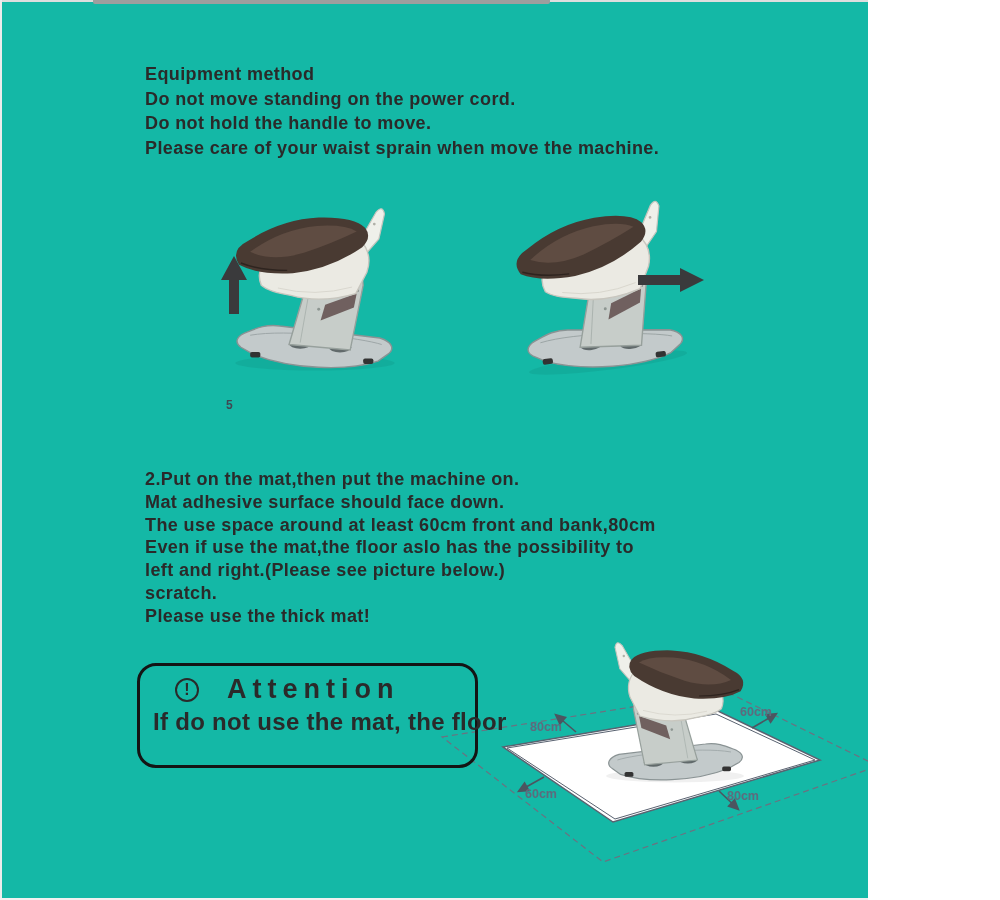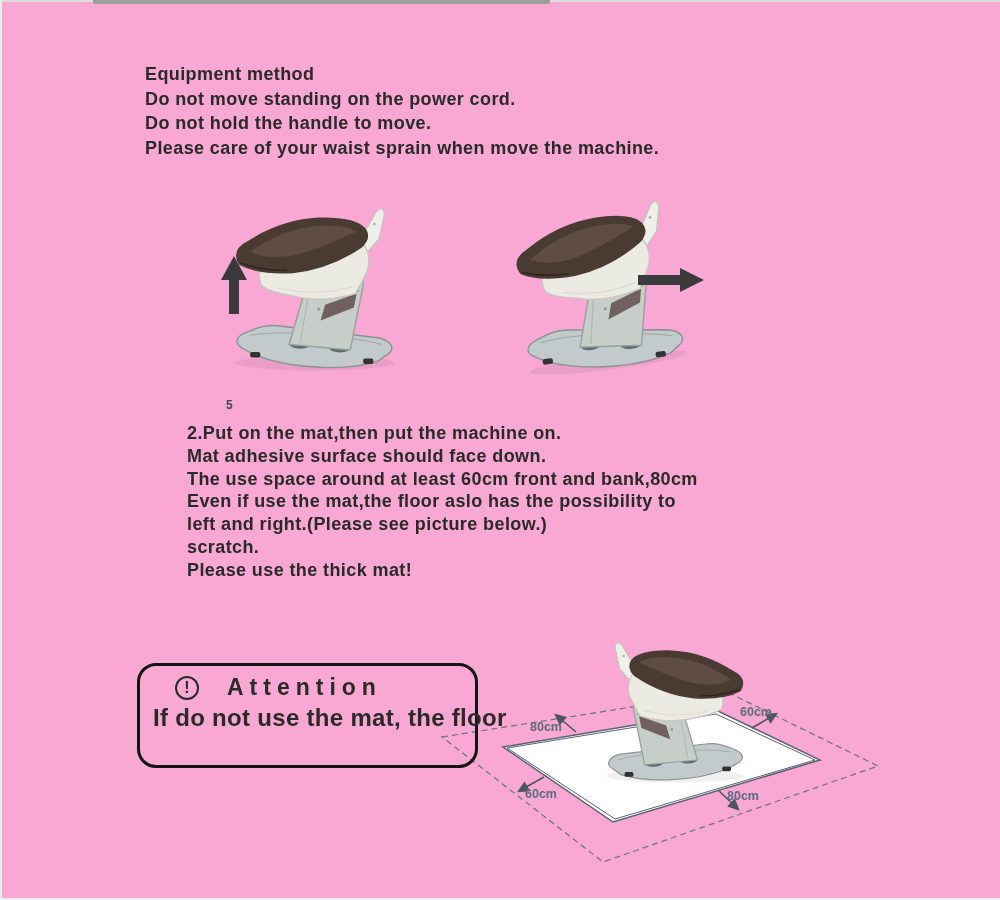--- a/index.html
+++ b/index.html
@@ -1,30 +1,30 @@
 <!DOCTYPE html>
 <html><head>
 <meta charset="utf-8">
 <style>
   html,body{margin:0;padding:0;background:#ffffff;}
   .page{
-    position:relative;width:1000px;height:900px;background:#f9a8d4;overflow:hidden;
+    position:relative;width:868px;height:900px;background:#14b8a6;overflow:hidden;
     font-family:"Liberation Sans",sans-serif;font-weight:bold;color:#2a2a2a;
   }
   
   .edge-top-light{position:absolute;left:0;top:0;width:1000px;height:2px;background:#dedede;}
   .edge-top-dark{position:absolute;left:93px;top:0;width:457px;height:4px;background:#9e9e9e;border-radius:0 0 2px 2px;}
   .edge-left{position:absolute;left:0;top:0;width:2px;height:900px;background:#ececec;}
   .edge-bottom{position:absolute;left:0;bottom:0;width:1000px;height:2px;background:#f1f1f1;}
 
   
   .tb{position:absolute;left:145px;font-size:18px;letter-spacing:0.4px;white-space:nowrap;}
   .tb .ln{display:block;}
   .b1{top:62px;line-height:24.6px;}
-  .b2{top:422px;line-height:22.8px;margin-left:42px;}
+  .b2{top:468px;line-height:22.8px;}
   .pageno{position:absolute;left:226px;top:398px;font-size:12px;color:#3f4852;letter-spacing:0;}
 
   
   .fig{position:absolute;}
   .mach-left{left:222px;top:200px;width:186px;height:176px;}
   .mach-right{left:506px;top:200px;width:186px;height:176px;transform:rotate(-7deg);}
   .arrow-up{left:221px;top:256px;width:26px;height:58px;}
   .arrow-right{left:638px;top:268px;width:66px;height:24px;}
 
   
@@ -35,21 +35,21 @@
   .att{
     position:absolute;left:137px;top:663px;width:341px;height:105px;box-sizing:border-box;
     border:3.5px solid #141414;border-radius:19px;background:transparent;z-index:3;
     padding:5px 0 0 13px;
   }
   .att-head{display:flex;align-items:center;margin:3px 0 1px 22px;}
   .att-icon{
     width:24px;height:24px;box-sizing:border-box;border:2.5px solid #2a2a2a;border-radius:50%;
     display:flex;align-items:center;justify-content:center;font-size:16px;line-height:1;flex:0 0 auto;
   }
-  .att-title{font-size:23px;letter-spacing:6px;margin-left:28px;}
+  .att-title{font-size:27px;letter-spacing:6px;margin-left:28px;}
   .att-line{font-size:24px;line-height:31px;letter-spacing:0.3px;white-space:nowrap;}
 </style>
 </head>
 <body>
 
 <svg width="0" height="0" style="position:absolute" aria-hidden="true">
   <defs>
     <g id="machine-g">
       <ellipse cx="100" cy="170" rx="86" ry="8" fill="#000000" opacity="0.06"></ellipse>
 

